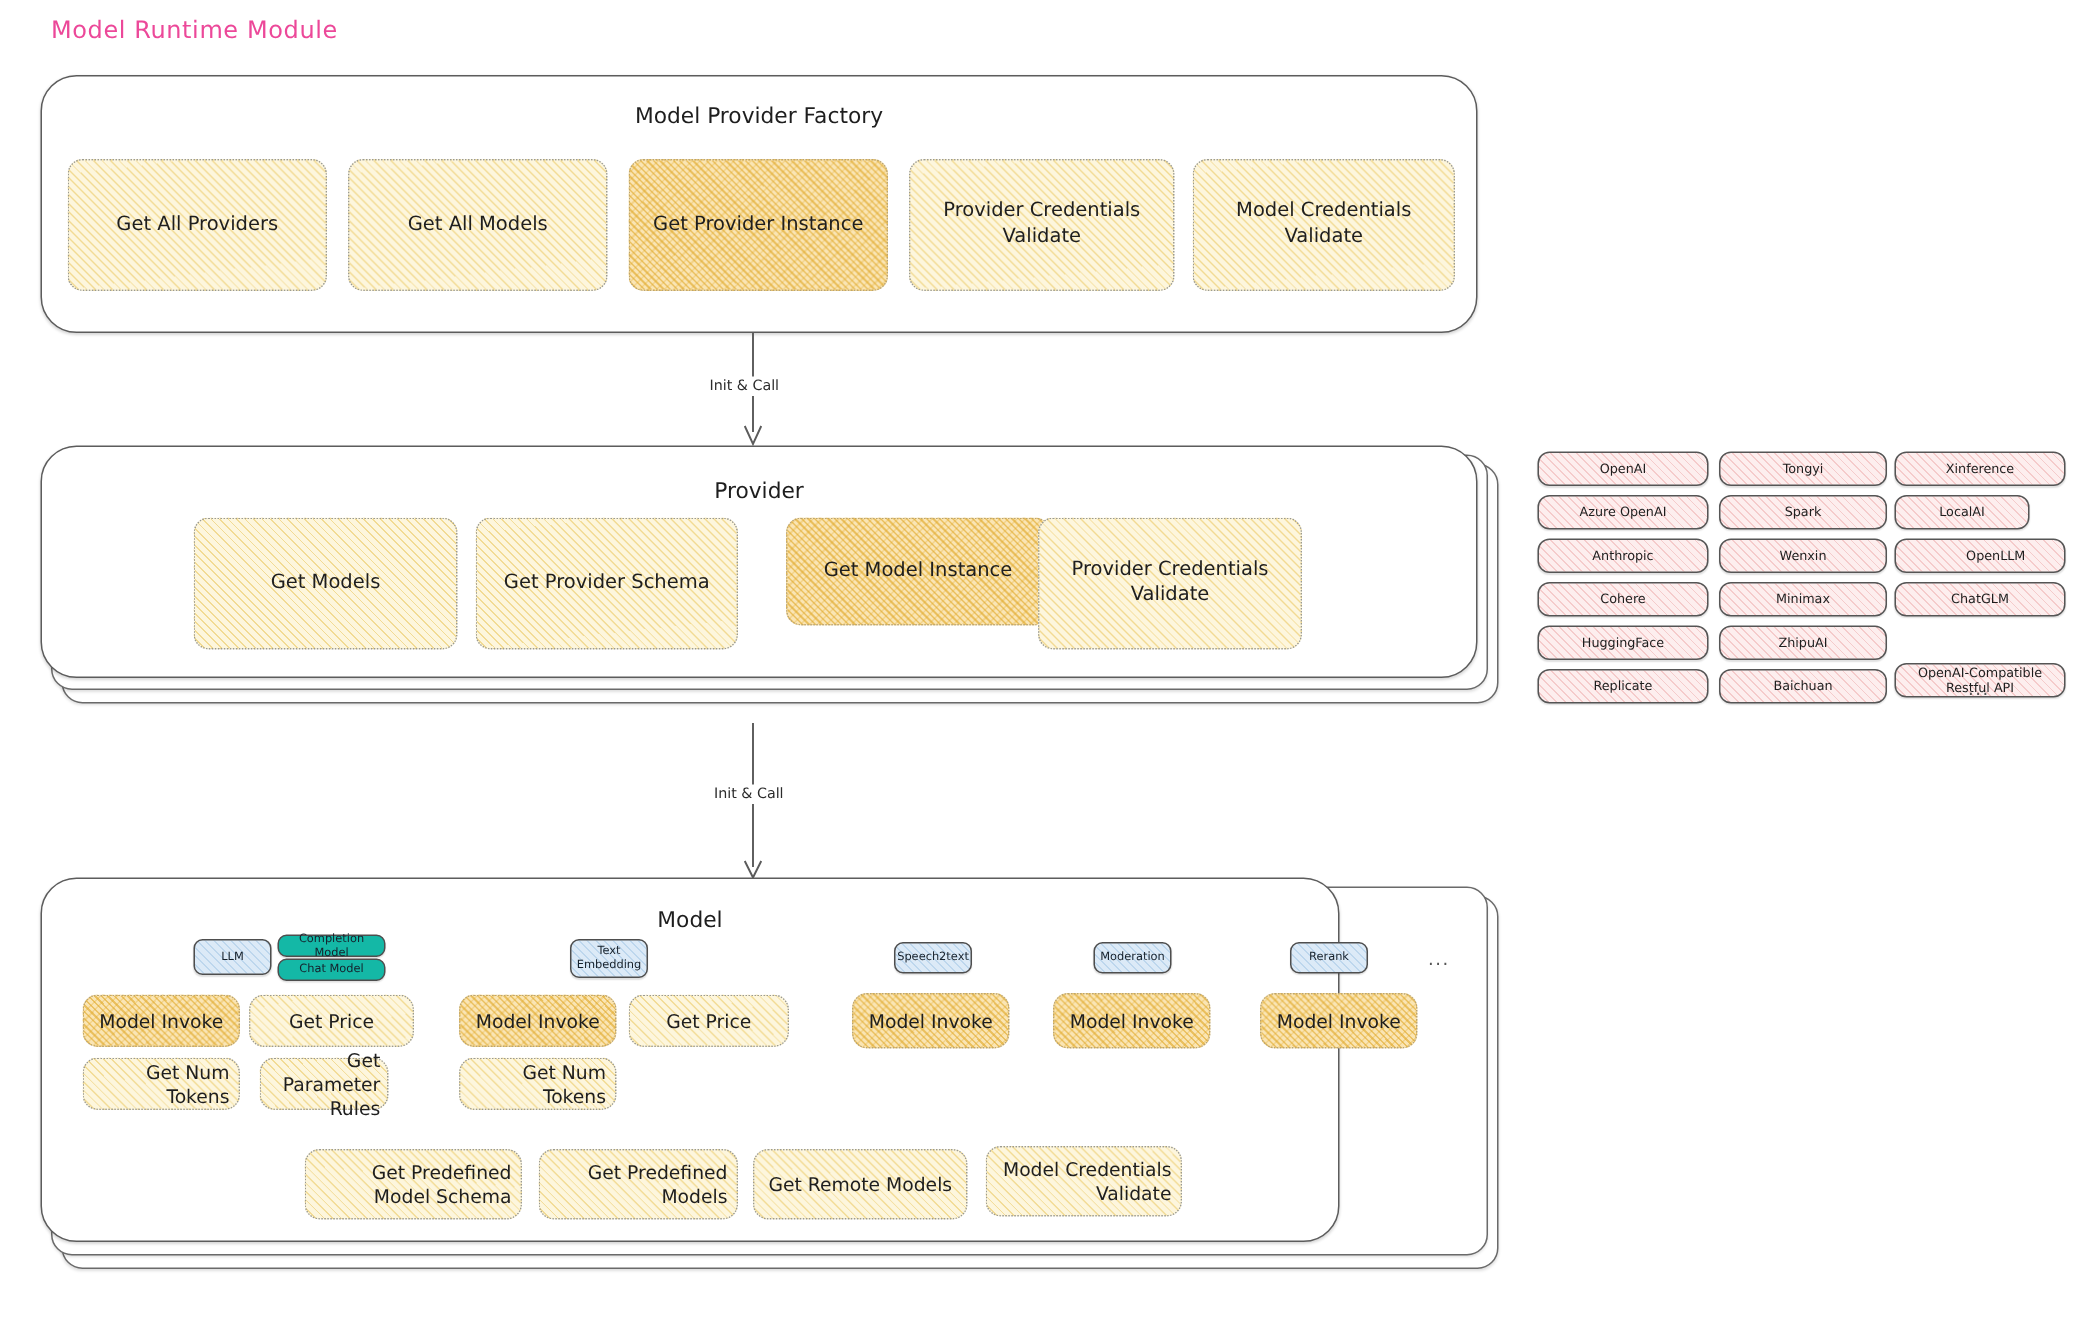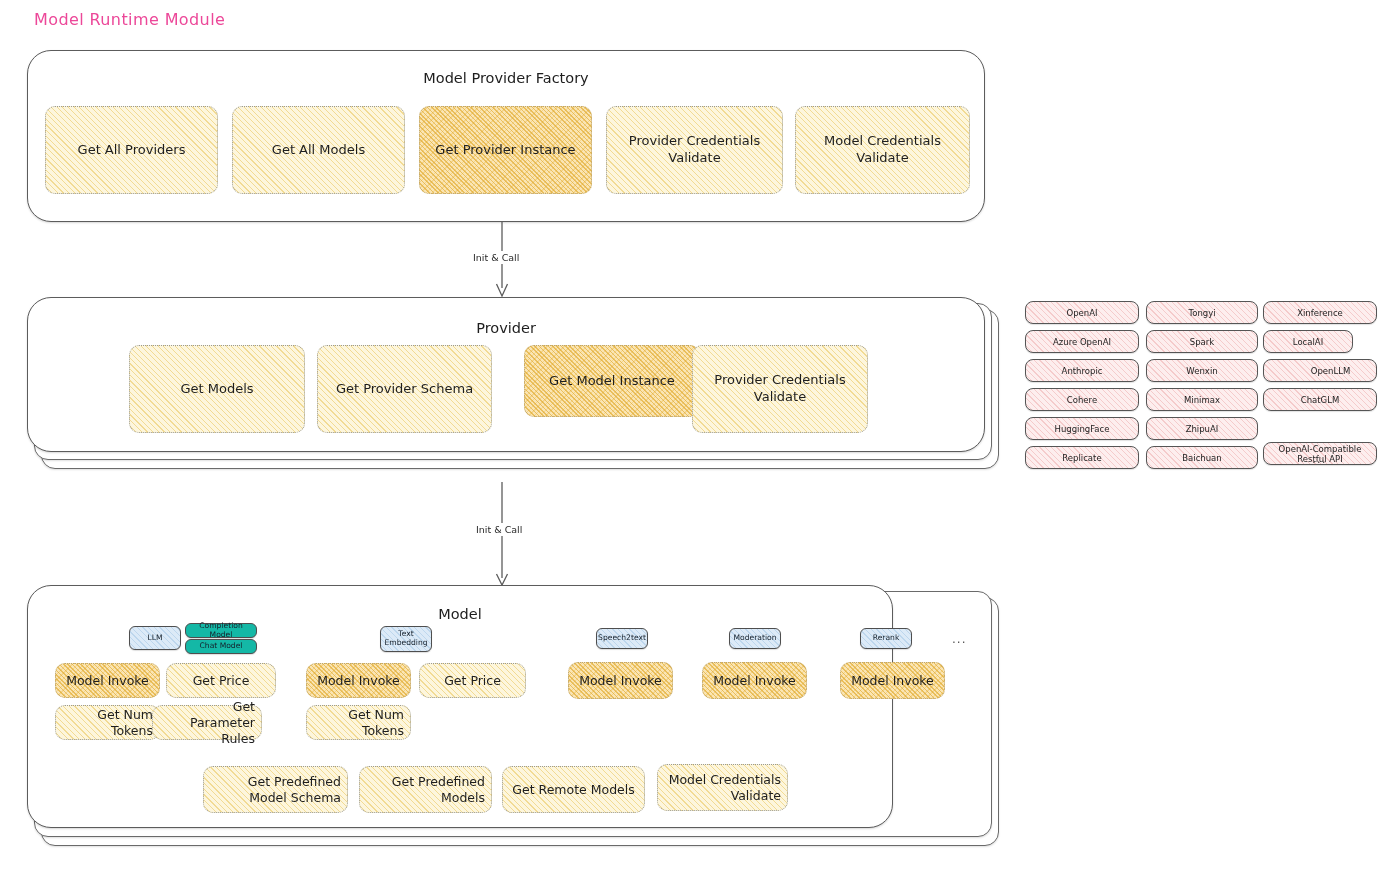--- a/index.html
+++ b/index.html
@@ -233,21 +233,21 @@
 
   <div class="chip-blue" style="left:380px; top:626px; width:52px; height:26px;">Text Embedding</div>
   <div class="chip-blue" style="left:596px; top:628px; width:52px; height:21px;">Speech2text</div>
   <div class="chip-blue" style="left:729px; top:628px; width:52px; height:21px;">Moderation</div>
   <div class="chip-blue" style="left:860px; top:628px; width:52px; height:21px;">Rerank</div>
   <div class="ellipsis" style="left:952px; top:632px;">...</div>
 
   <div class="hbox hl small" style="left:55px; top:663px; width:105px; height:35px;">Model Invoke</div>
   <div class="hbox small" style="left:166px; top:663px; width:110px; height:35px;">Get Price</div>
   <div class="hbox small" style="left:55px; top:705px; width:105px; height:35px;">Get Num Tokens</div>
-  <div class="hbox small" style="left:152px; top:705px; width:110px; height:35px;padding-left:16px;">Get Parameter Rules</div>
+  <div class="hbox small" style="left:173px; top:705px; width:86px; height:35px;padding-left:16px;">Get Parameter Rules</div>
 
   <div class="hbox hl small" style="left:306px; top:663px; width:105px; height:35px;">Model Invoke</div>
   <div class="hbox small" style="left:419px; top:663px; width:107px; height:35px;">Get Price</div>
   <div class="hbox small" style="left:306px; top:705px; width:105px; height:35px;">Get Num Tokens</div>
 
   <div class="hbox hl small" style="left:568px; top:662px; width:105px; height:37px;">Model Invoke</div>
   <div class="hbox hl small" style="left:702px; top:662px; width:105px; height:37px;">Model Invoke</div>
   <div class="hbox hl small" style="left:840px; top:662px; width:105px; height:37px;">Model Invoke</div>
 
   <div class="hbox small" style="left:203px; top:766px; width:145px; height:47px;">Get Predefined Model Schema</div>

